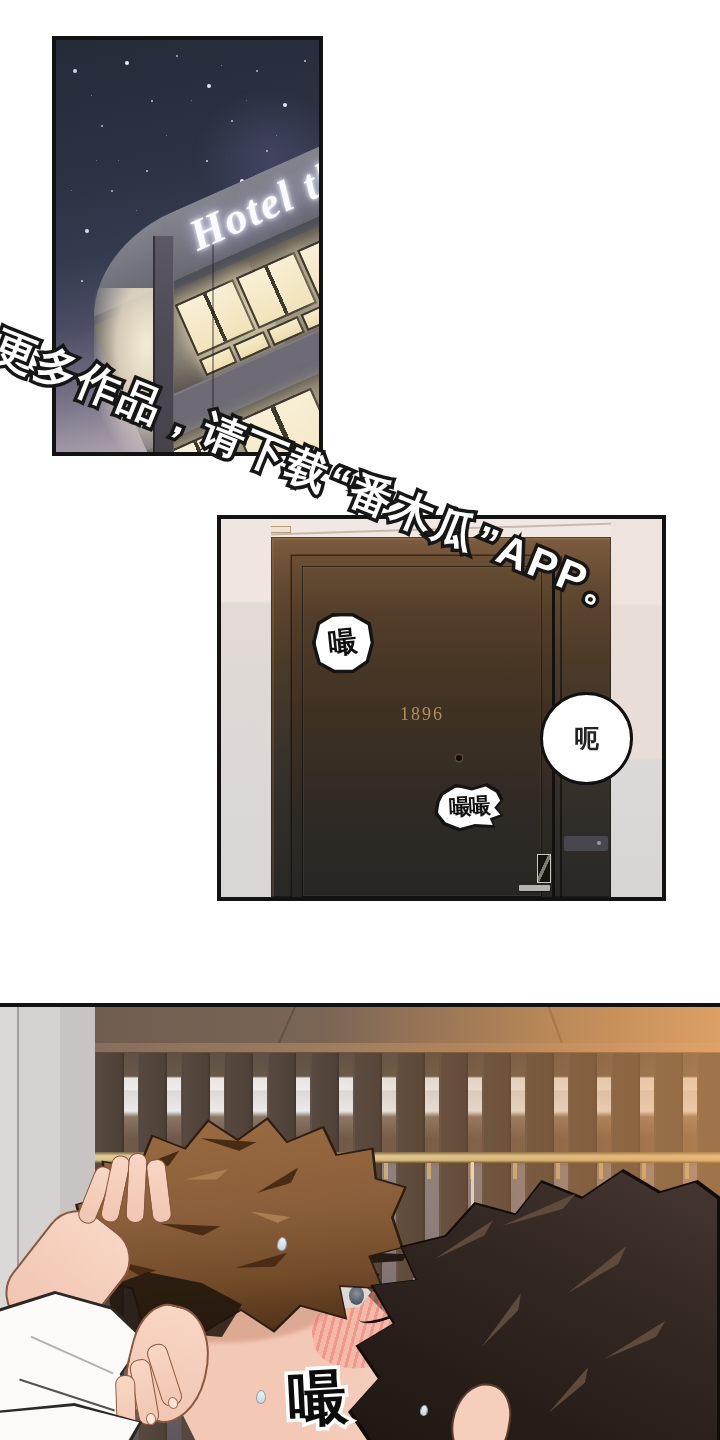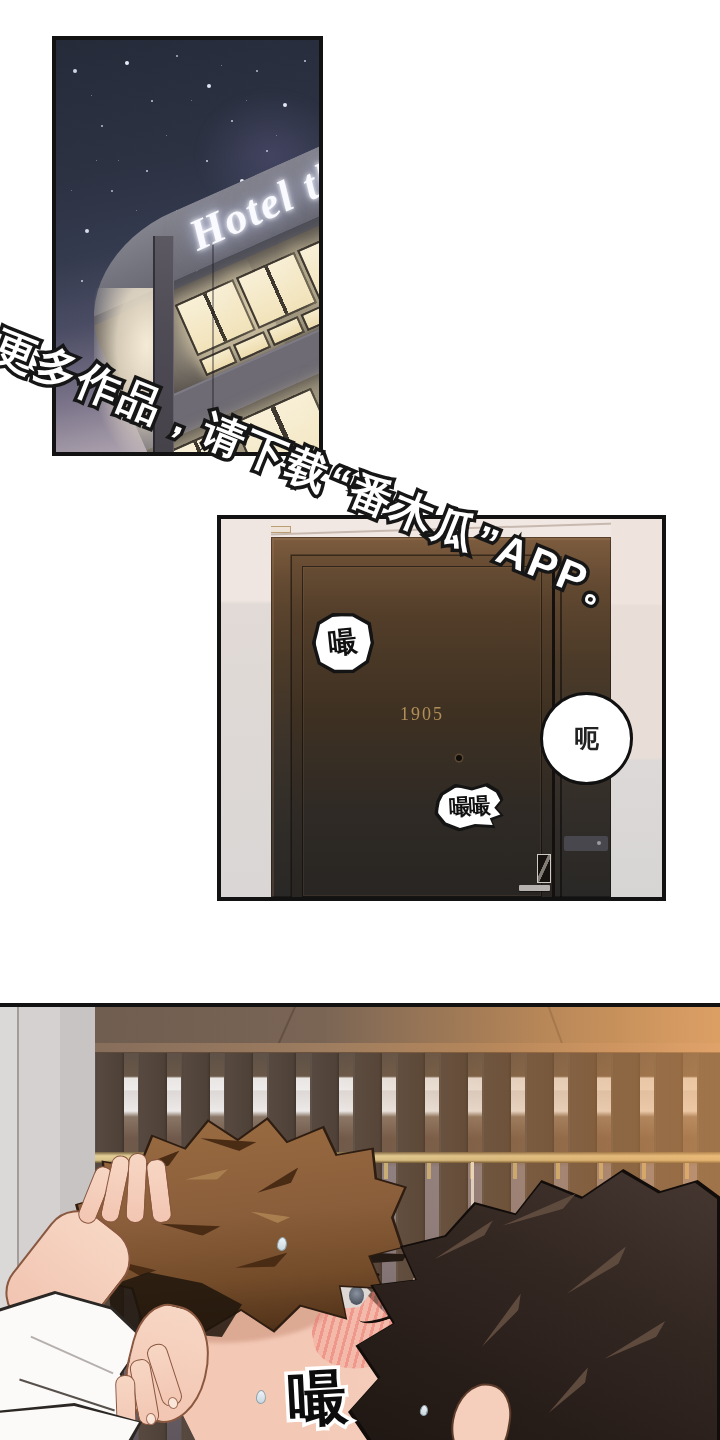--- a/index.html
+++ b/index.html
@@ -261,21 +261,21 @@
   </div>
 
   <div class="abs p2">
     <div class="abs ceil"></div>
     <div class="abs ledge"></div>
     <div class="abs wallL"></div>
     <div class="abs wallR"></div>
     <div class="abs frame">
       <div class="abs slab">
         <div class="abs slab-inset"></div>
-        <div class="abs roomnum">1905</div>
+        <div class="abs roomnum">1896</div>
         <div class="abs peep"></div>
         <div class="abs keypad"></div>
         <div class="abs handle"></div>
       </div>
       <div class="abs jamb"></div>
       <div class="abs jamb2"></div>
       <div class="abs strike">
         <div class="abs strike-dot"></div>
       </div>
     </div>

